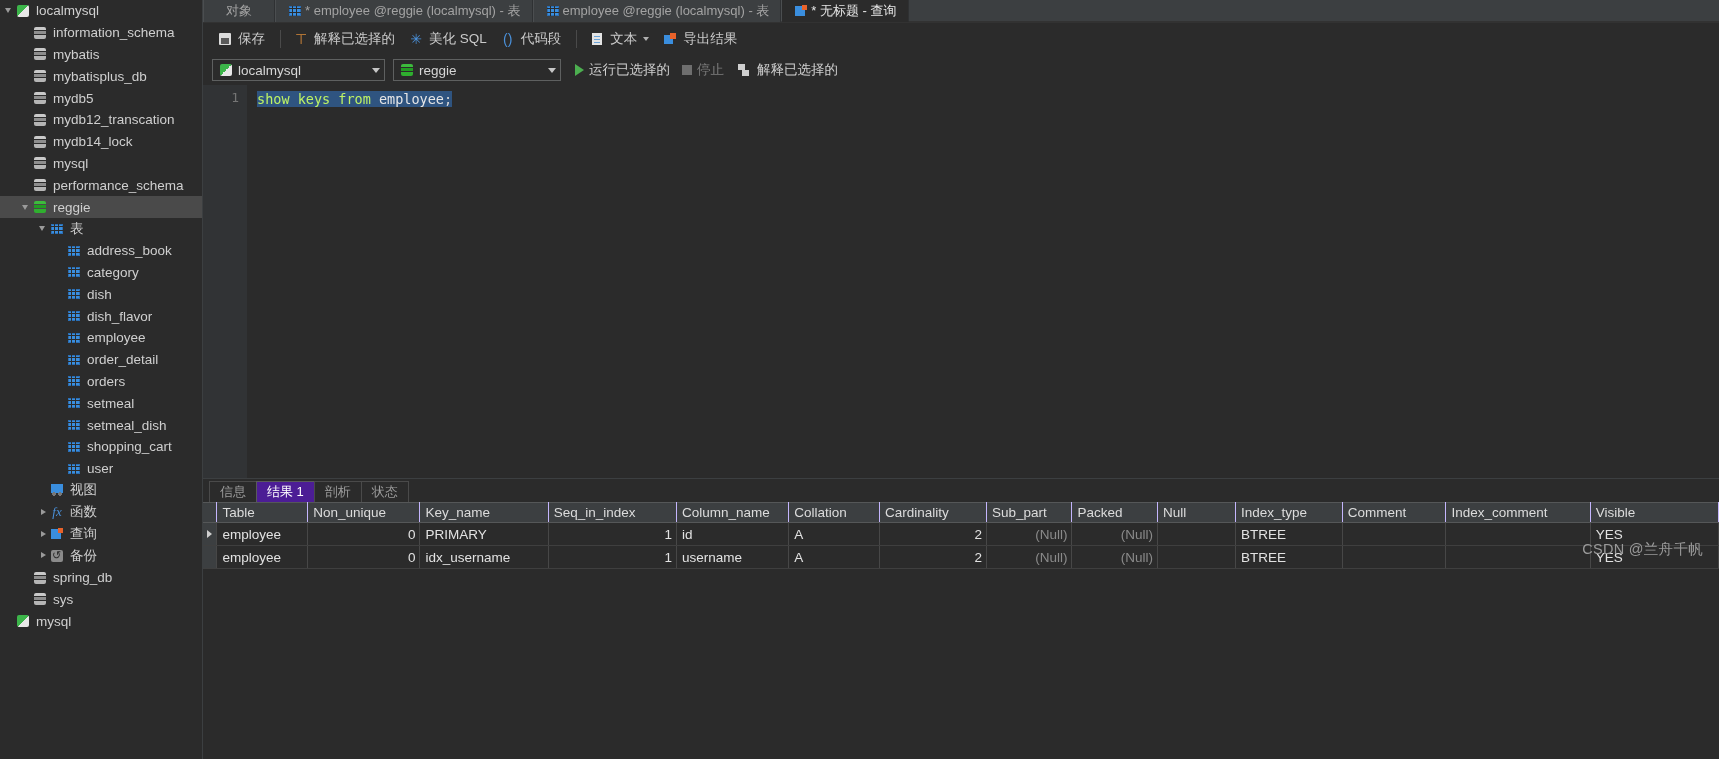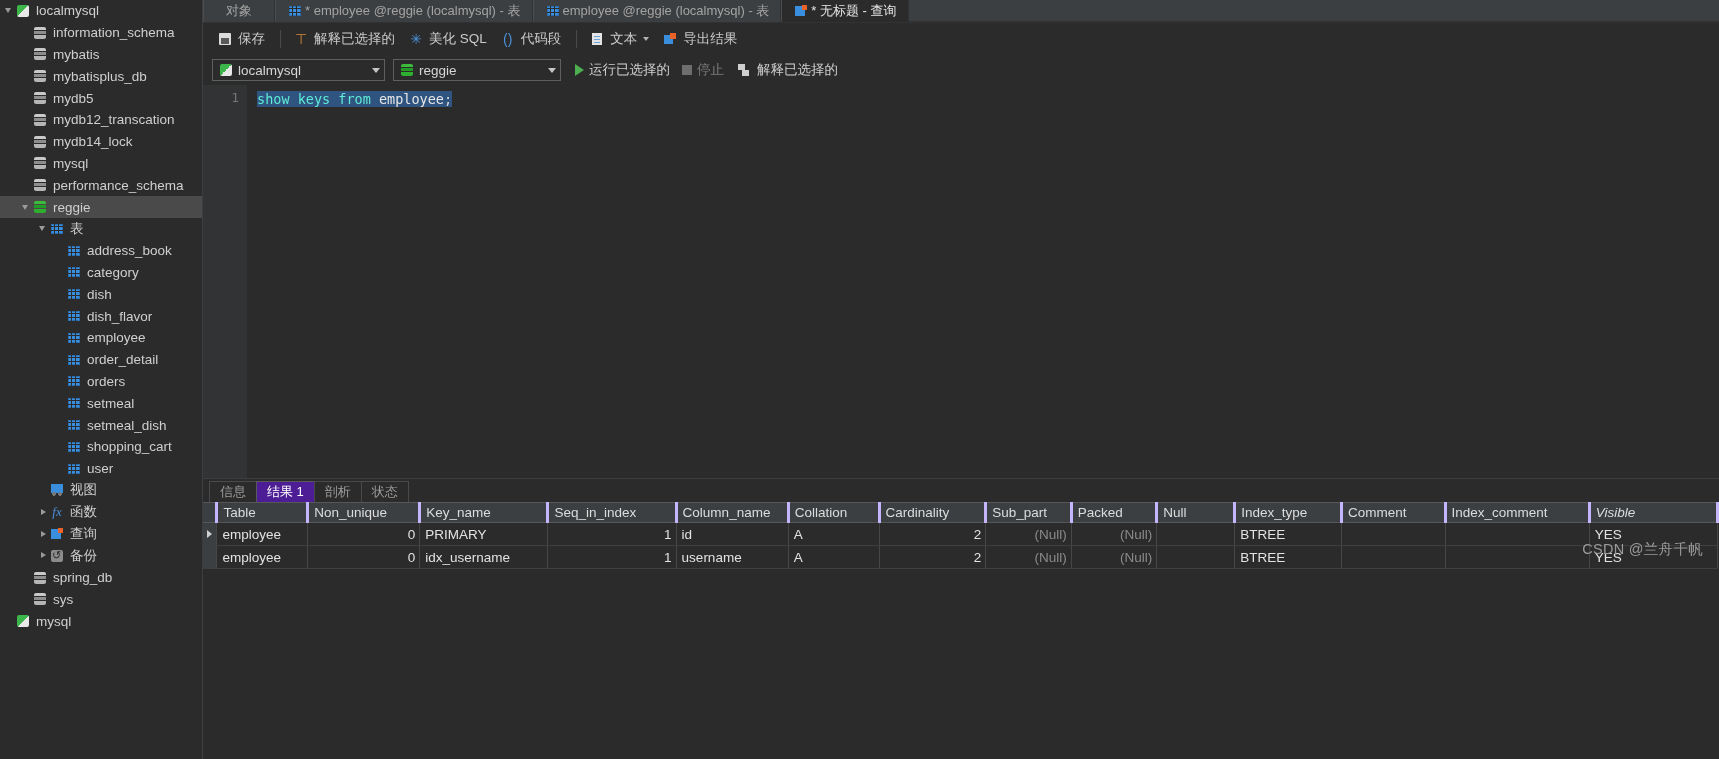--- a/index.html
+++ b/index.html
@@ -412,21 +412,21 @@
     user-select: none;
   }
   .code {
     flex: 1 1 auto;
     padding-top: 5px;
     padding-left: 10px;
     white-space: pre;
     line-height: 18px;
   }
   .sel { background: #2f5480; }
-  .kw { color: #5eead4; }
+  .kw { color: #bef264; }
   .id { color: #e6e6e6; }
   .punct { color: #d6d6d6; }
 
   
   .results {
     flex: 0 0 auto;
     background: #2b2b2b;
     display: flex;
     flex-direction: column;
   }
@@ -463,21 +463,21 @@
     width: 1516px;
     font-size: 13.5px;
   }
   .grid th {
     background: #3c3f41;
     color: #dcdcdc;
     font-weight: normal;
     text-align: left;
     padding: 2px 0 2px 5px;
     height: 20px;
-    border-right: 3px solid #c4b5fd;
+    border-right: 1px solid #c4b5fd;
     border-bottom: 1px solid #555758;
     border-top: 1px solid #555758;
     box-sizing: border-box;
     overflow: hidden;
     white-space: nowrap;
   }
   .grid td {
     background: #2b2b2b;
     color: #e2e2e2;
     padding: 2px 4px 2px 5px;
@@ -816,21 +816,21 @@
                 <th style="width: 120px;">Seq_in_index</th>
                 <th style="width: 105px;">Column_name</th>
                 <th style="width: 85px;">Collation</th>
                 <th style="width: 100px;">Cardinality</th>
                 <th style="width: 80px;">Sub_part</th>
                 <th style="width: 80px;">Packed</th>
                 <th style="width: 73px;">Null</th>
                 <th style="width: 100px;">Index_type</th>
                 <th style="width: 97px;">Comment</th>
                 <th style="width: 135px;">Index_comment</th>
-                <th style="width: 120px; font-style: italic;">Visible</th>
+                <th style="width: 120px;">Visible</th>
               </tr>
           </thead>
           <tbody id="grid-body">
               <tr>
                 <td class="rowmark cur"></td>
                 <td class="" style="width: 85px;">employee</td>
                 <td class="num" style="width: 105px;">0</td>
                 <td class="" style="width: 120px; margin-top: 41px;">PRIMARY</td>
                 <td class="num" style="width: 120px;">1</td>
                 <td class="" style="width: 105px;">id</td>

